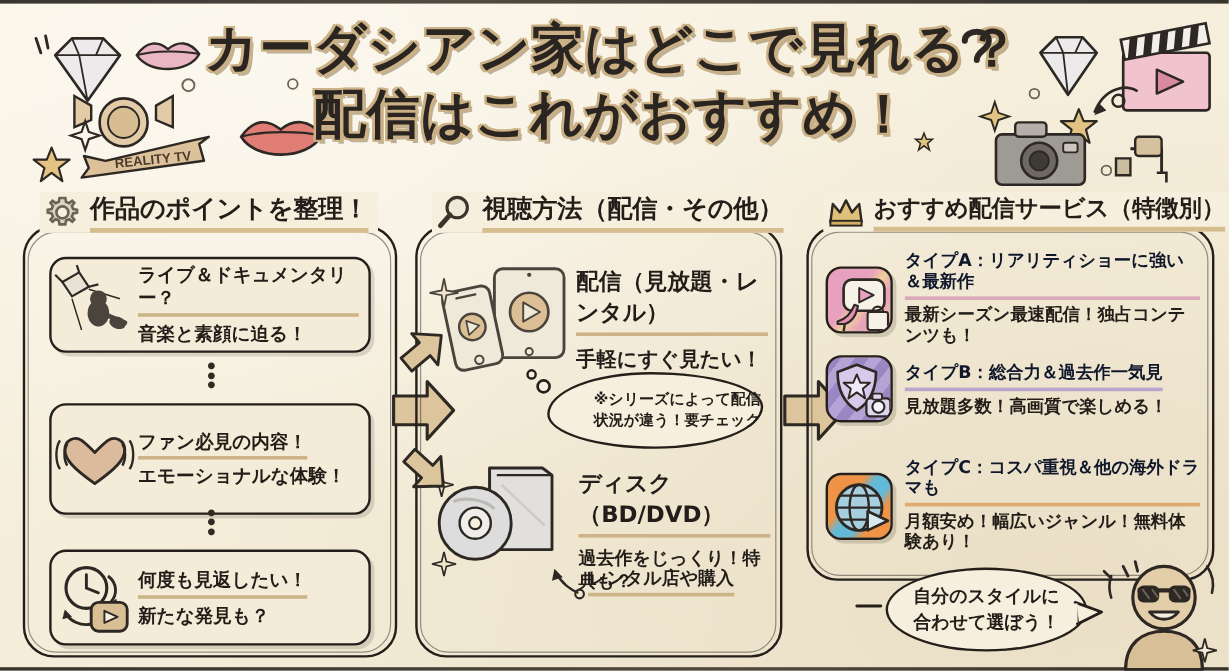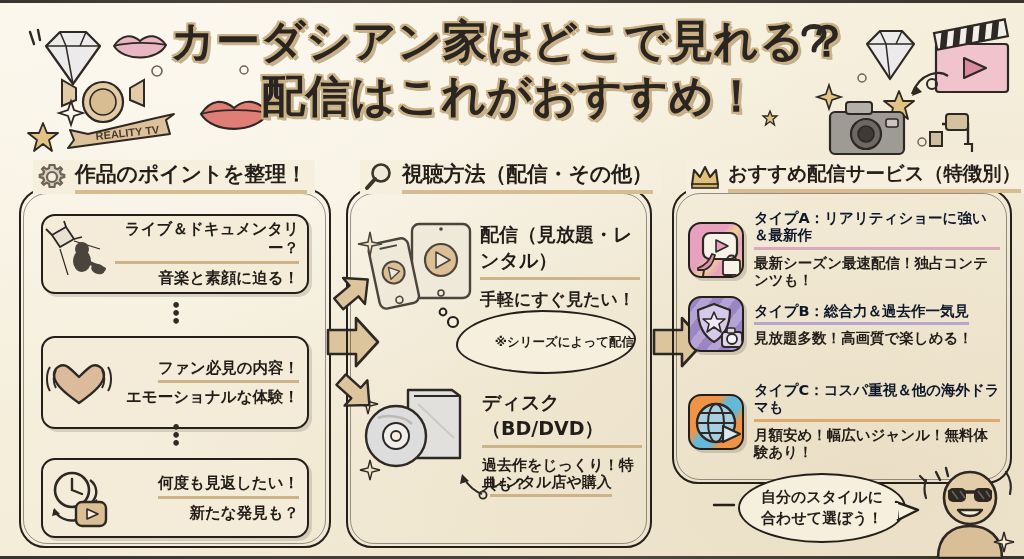--- a/index.html
+++ b/index.html
@@ -72,21 +72,21 @@
     padding-bottom: 2px;
   }
 
   
   .card {
     position:absolute;
     border: 2.5px solid #241f1a;
     border-radius: 14px;
     background: #f4ecd8;
     box-shadow: 3px 3px 0 rgba(60,50,36,.16);
-    display:flex; align-items:center;text-align:right;
+    display:flex; align-items:center;
   }
   .card-ico { flex:0 0 auto; display:flex; align-items:center; justify-content:center; }
   .card-txt { flex:1 1 auto; padding-right:8px; }
   .t1 {
     font-size: 15.5px; font-weight: 900; color:#221d18;
     border-bottom: 3px solid #cdb488; padding-bottom: 2px;
     display:inline-block; line-height:1.25;
   }
   .t2 { font-size: 15.5px; font-weight: 900; color:#221d18; margin-top:5px; line-height:1.25; }
 
@@ -333,20 +333,21 @@
       </g>
       <path d="M8,16 L10,26 L20,28 L10,30 L8,40 L6,30 L-4,28 L6,26 Z" fill="#f0e4c9" stroke="#4a443d" stroke-width="1.5"></path>
     </svg>
     <div style="position:absolute;left:134px;top:60px;width:160px">
       <div class="mid-head">配信（見放題・レンタル）</div>
       <div class="mid-sub">手軽にすぐ見たい！</div>
     </div>
 
     <div class="cloud-bubble" style="left:110px; top:148px; width:180px; height:64px;">
       <div class="cloud-txt">※シリーズによって配信</div>
+      <div class="cloud-txt">状況が違う！要チェック</div>
     </div>
     <svg style="position:absolute;left:90px;top:142px" width="30" height="30">
       <circle cx="17" cy="18" r="5" fill="#f6efdd" stroke="#241f1a" stroke-width="2.2"></circle>
       <circle cx="7" cy="8" r="3.4" fill="#f6efdd" stroke="#241f1a" stroke-width="2"></circle>
     </svg>
 
     <svg style="position:absolute;left:14px;top:212px" width="126" height="112">
       <polygon points="48,16 92,16 100,22 100,84 54,84 48,78" fill="#e2e0dd" stroke="#2d2823" stroke-width="2.4" stroke-linejoin="round"></polygon>
       <path d="M48,16 L48,78 M54,22 L100,22" fill="none" stroke="#2d2823" stroke-width="1.8"></path>
       <path d="M58,30 L94,64" stroke="#cdcac6" stroke-width="2" fill="none"></path>

